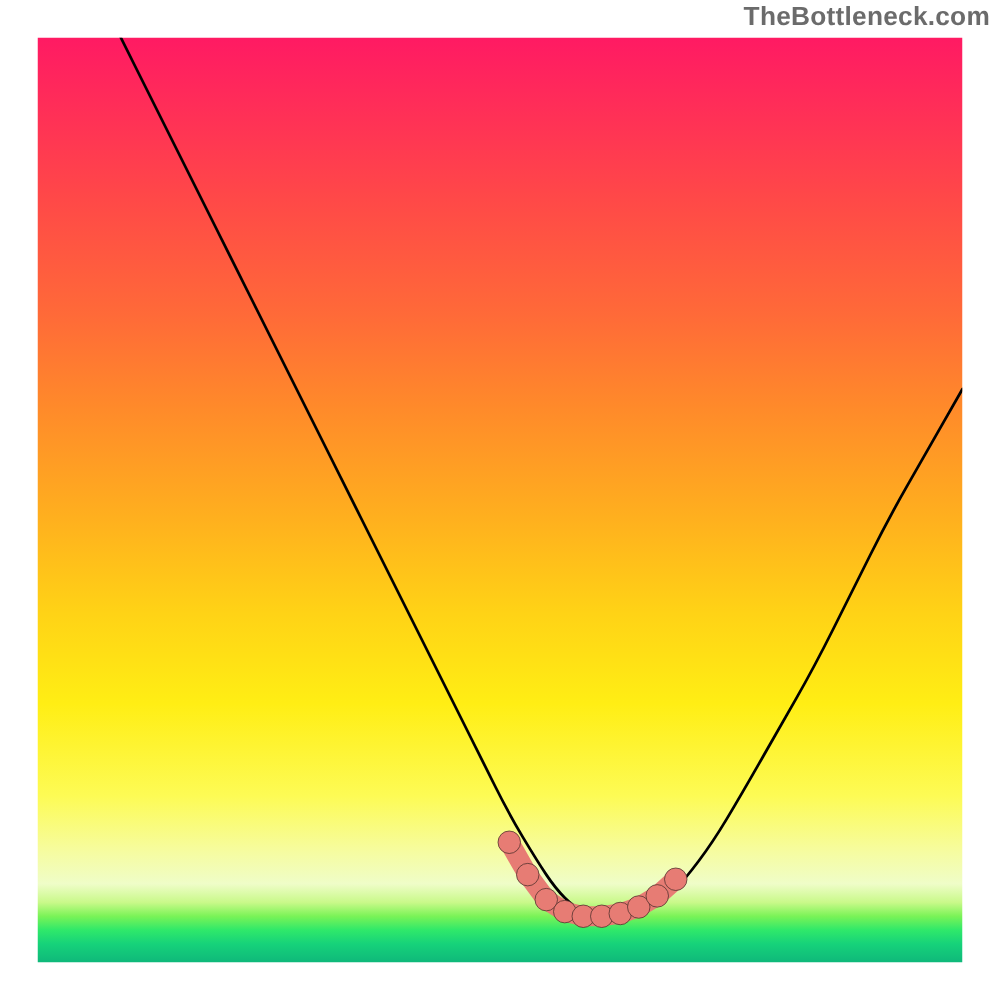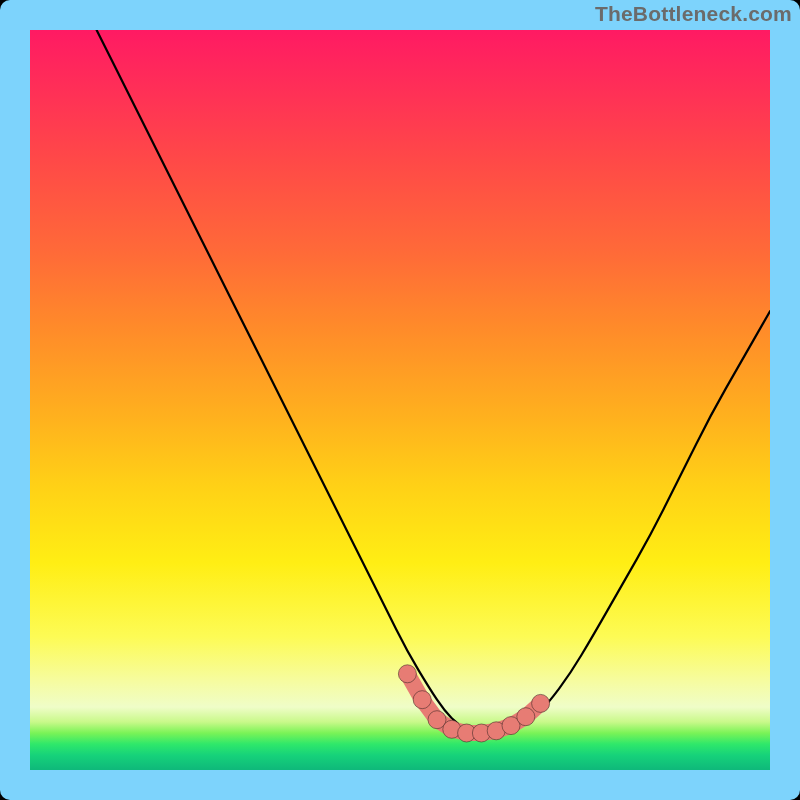--- a/index.html
+++ b/index.html
@@ -8,22 +8,21 @@
     width: 800px;
     height: 800px;
     background: #000;
     overflow: hidden;
     font-family: Arial, Helvetica, sans-serif;
   }
   .frame {
     position: absolute;
     left: 0; top: 0;
     width: 800px; height: 800px;
-    background: #7dd3fc;
-    border-radius: 10px;
+    background: #ffffff;
   }
   .plot {
     position: absolute;
     left: 30px;
     top: 30px;
     width: 740px;
     height: 740px;
     overflow: hidden;
   }
   .gradient {

